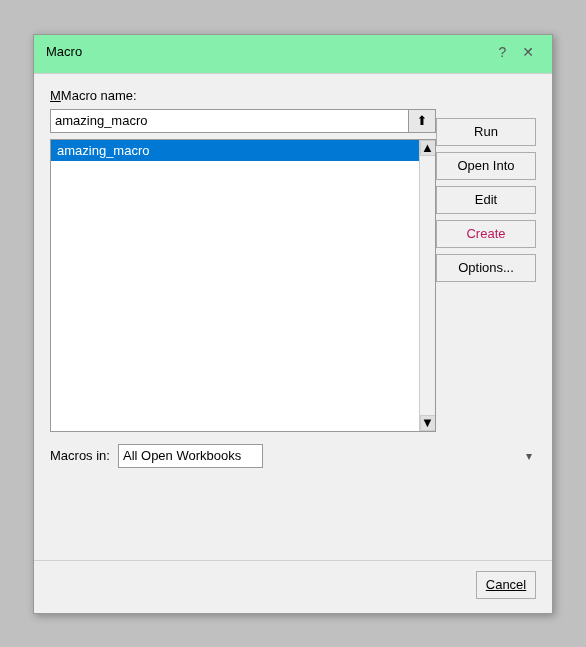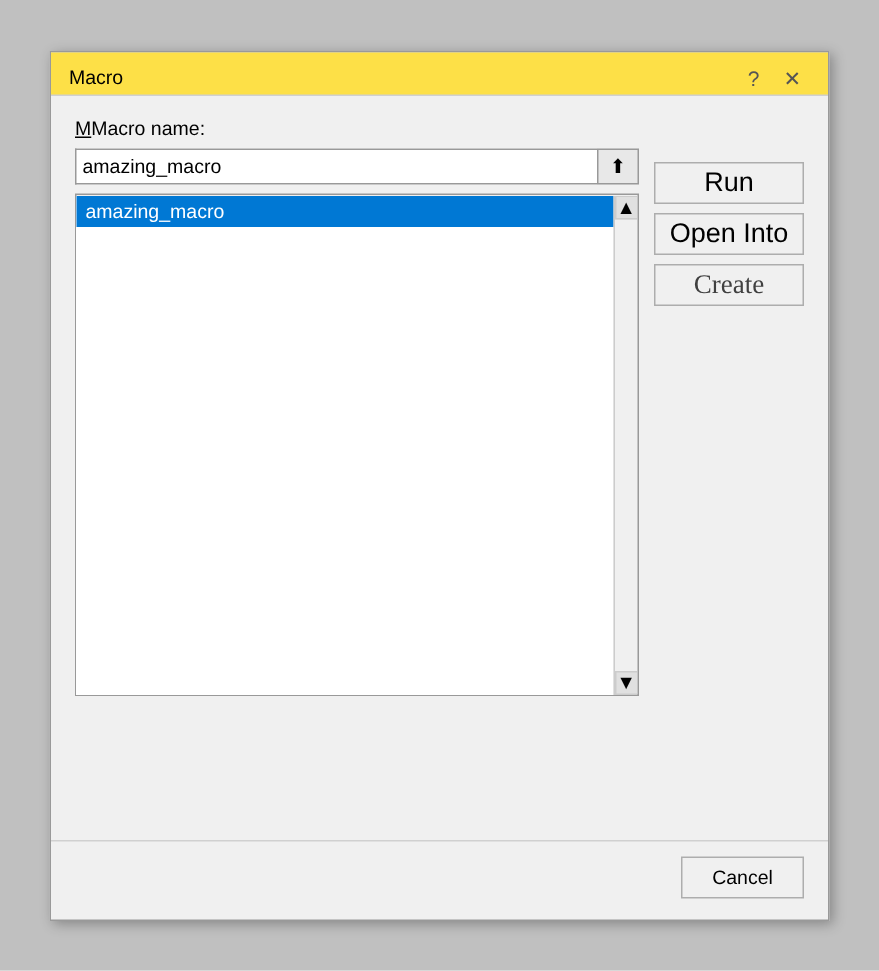--- a/index.html
+++ b/index.html
@@ -23,23 +23,23 @@
       background: #f0f0f0;
       border: 1px solid #999;
       box-shadow: 2px 2px 8px rgba(0,0,0,0.3);
       width: 520px;
       min-height: 580px;
       display: flex;
       flex-direction: column;
     }
 
     .title-bar {
-      background: #fde047;
+      background: #86efac;
       border-bottom: 1px solid #d0d0d0;
-      padding: 8px 12px 2px 12px;
+      padding: 8px 12px 12px 12px;
       display: flex;
       justify-content: space-between;
       align-items: center;
     }
 
     .title-bar-left {
       display: flex;
       align-items: center;
       gap: 8px;
     }
@@ -68,21 +68,20 @@
 
     .dialog-body {
       padding: 14px 16px;
       display: flex;
       flex-direction: column;
       flex: 1;
     }
 
     .main-area {
       display: flex;
-      gap: 10px;
       flex: 1;
     }
 
     .left-panel {
       flex: 1;
       display: flex;
       flex-direction: column;
       gap: 6px;
     }
 
@@ -174,30 +173,29 @@
       justify-content: center;
       font-size: 9px;
       cursor: pointer;
     }
 
     .action-btn {
       height: 28px;
       background: #f0f0f0;
       border: 1px solid #adadad;
       cursor: pointer;
-      font-size: 18px;
+      font-size: 13px;
       text-align: center;
       padding: 0 6px;
       white-space: nowrap;
     }
 
     .action-btn.disabled {
-      color: #404040;
+      color: #be185d;
       cursor: default;
-      font-family: Liberation Serif, serif;
     }
 
     .bottom-area {
       margin-top: 12px;
       display: flex;
       flex-direction: column;
       gap: 8px;
     }
 
     .macros-in-row {
@@ -246,25 +244,26 @@
     }
 
     .footer {
       display: flex;
       justify-content: flex-end;
       padding: 10px 16px 14px 16px;
     }
 
     .cancel-btn {
       height: 28px;
-      width: 82px;
+      width: 60px;
       background: #f0f0f0;
       border: 1px solid #adadad;
       cursor: pointer;
       font-size: 13px;
+      text-decoration: underline;
     }
 
     .divider {
       height: 1px;
       background: #d0d0d0;
       margin: 0 0 0 0;
     }
   </style>
 </head>
 <body>
@@ -307,25 +306,36 @@
               <span>▼</span>
             </div>
           </div>
         </div>
       </div>
 
       <div class="right-panel">
         <div style="height:20px"></div>
         <button class="action-btn" style="margin-top:4px;">Run</button>
         <button class="action-btn">Open Into</button>
+        <button class="action-btn">Edit</button>
         <button class="action-btn disabled">Create</button>
+        <button class="action-btn">Options...</button>
       </div>
     </div>
 
     <div class="bottom-area">
+      <div class="macros-in-row">
+        <span class="macros-in-label">Macros in:</span>
+        <div class="select-wrapper">
+          <select class="macros-in-select">
+            <option>All Open Workbooks</option>
+            <option>This Workbook</option>
+          </select>
+        </div>
+      </div>
       <div style="flex:1; min-height: 70px;"></div>
     </div>
   </div>
 
   <div class="divider"></div>
 
   <div class="footer">
     <button class="cancel-btn">Cancel</button>
   </div>
 </div>

